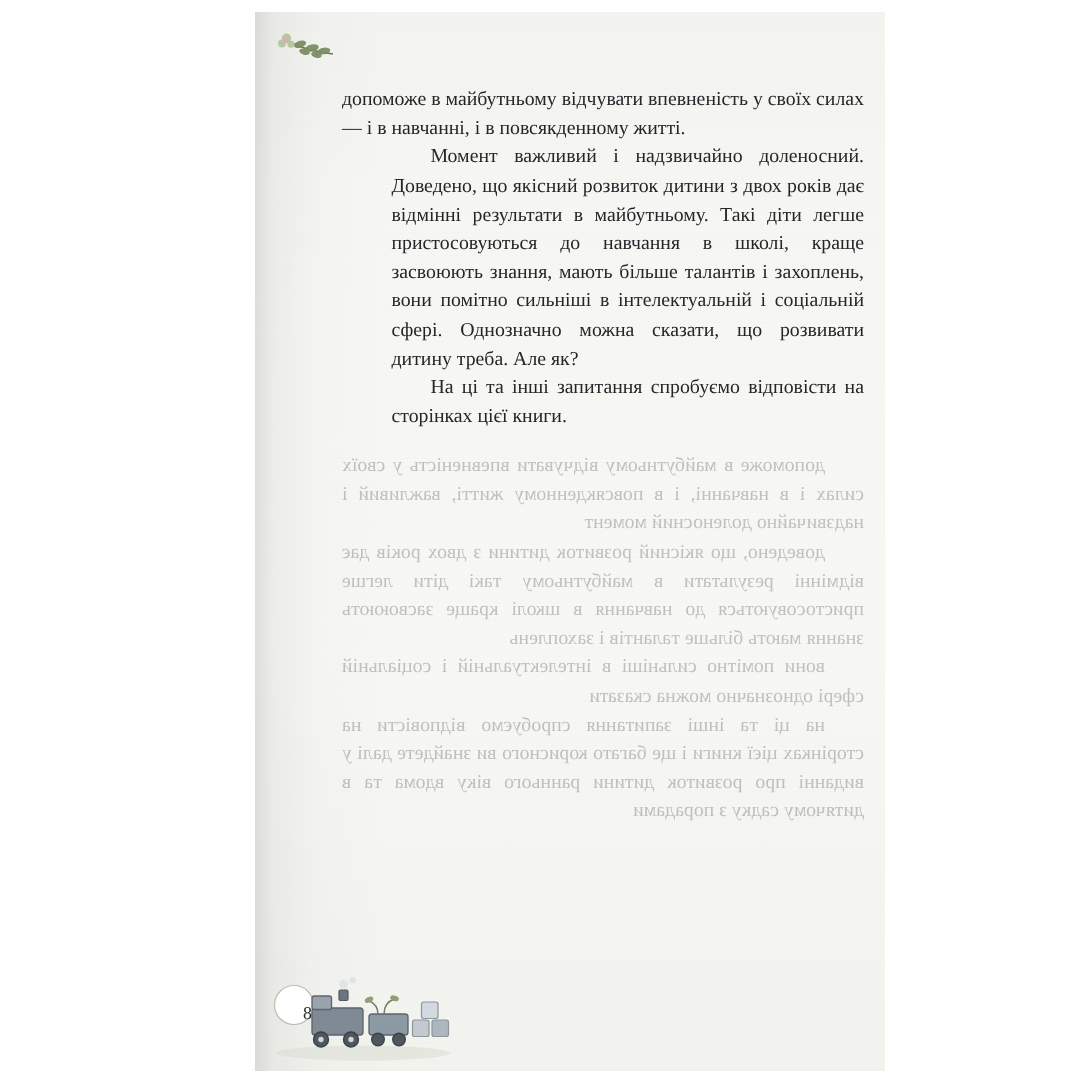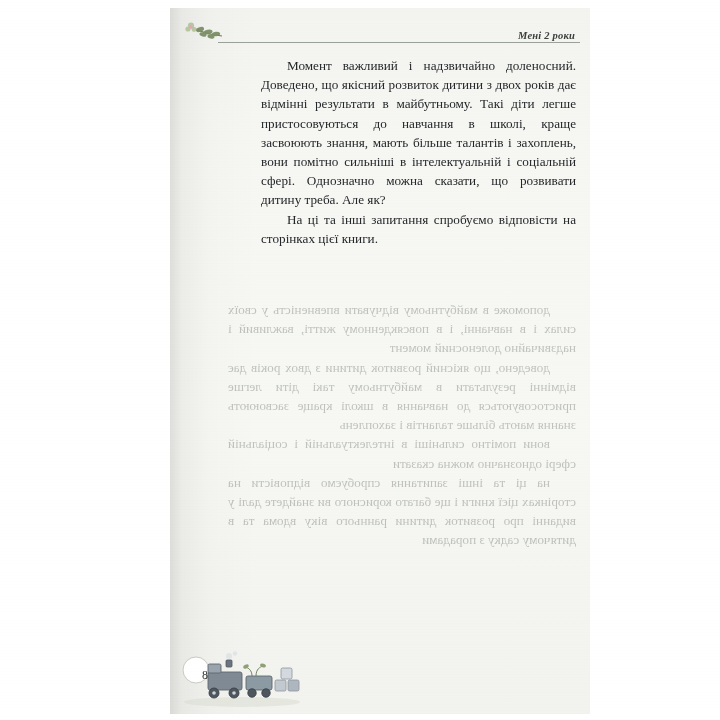--- a/index.html
+++ b/index.html
@@ -169,33 +169,30 @@
         <circle cx="13" cy="7.5" r="3.1"></circle>
         <circle cx="10" cy="11" r="2.6"></circle>
         <circle cx="16" cy="11.5" r="2.4"></circle>
       </g>
       <g fill="#e3a6b5">
         <circle cx="13" cy="9.2" r="1.6"></circle>
       </g>
     </svg>
   </div>
 
-  <div class="header">
-    <div class="header-rule"></div>
-    <div class="header-title">Мені 2 роки</div>
-  </div>
 
   <div class="bleed">
     <p class="indent">допоможе в майбутньому відчувати впевненість у своїх силах і в навчанні, і в повсякденному житті, важливий і надзвичайно доленосний момент</p>
     <p class="indent">доведено, що якісний розвиток дитини з двох років дає відмінні результати в майбутньому такі діти легше пристосовуються до навчання в школі краще засвоюють знання мають більше талантів і захоплень</p>
     <p class="indent">вони помітно сильніші в інтелектуальній і соціальній сфері однозначно можна сказати</p>
     <p class="indent">на ці та інші запитання спробуємо відповісти на сторінках цієї книги і ще багато корисного ви знайдете далі у виданні про розвиток дитини раннього віку вдома та в дитячому садку з порадами</p>
   </div>
 
   <div class="body-text">
+    <p>допоможе в майбутньому відчувати впевненість у своїх силах — і в навчанні, і в повсякденному житті.</p>
     <p class="indent">Момент важливий і надзвичайно доленосний. Доведено, що якісний розвиток дитини з двох років дає відмінні результати в майбутньому. Такі діти легше пристосовуються до навчання в школі, краще засвоюють знання, мають більше талантів і захоплень, вони помітно сильніші в інтелектуальній і соціальній сфері. Однозначно можна сказати, що розвивати дитину треба. Але як?</p>
     <p class="indent">На ці та інші запитання спробуємо відповісти на сторінках цієї книги.</p>
   </div>
 
   <div class="footer-illustration">
     <svg width="150" height="60" viewBox="0 0 150 60">
 
       <ellipse cx="60" cy="52" rx="58" ry="5" fill="#d7dbd0" opacity="0.5"></ellipse>
 
       <circle cx="14" cy="20" r="13" fill="#ffffff" stroke="#b9c0b2" stroke-width="0.8"></circle>

